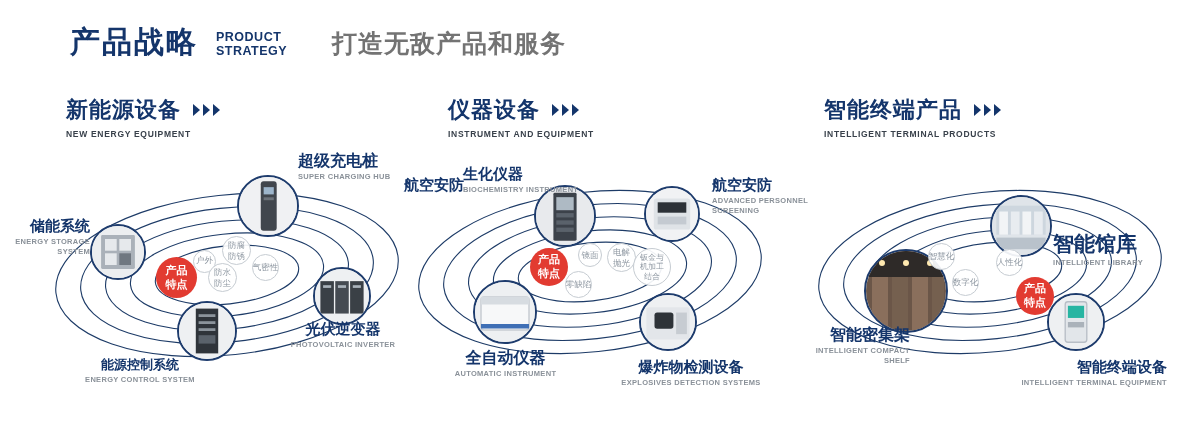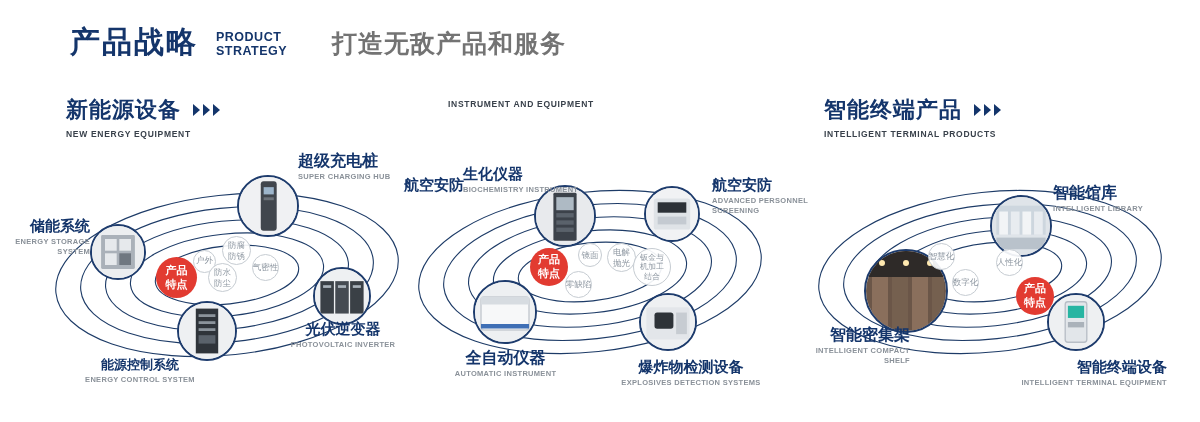--- a/index.html
+++ b/index.html
@@ -139,20 +139,28 @@
       <span style="width:18px;">防腐防锈</span>
     </div>
   <div class="tag" style="left:252px;top:254px;width:27px;height:27px;">
       <span style="white-space:nowrap;">气密性</span>
     </div>
   <div class="tag" style="left:208px;top:263px;width:29px;height:29px;">
       <span style="width:18px;">防水防尘</span>
     </div>
 
   <div class="abs" style="left:448px;top:95px;">
+    <div class="sec-h-row">
+      <span class="cn sec-h-cn">仪器设备</span>
+      <svg class="arrow-svg" width="30" height="12" viewBox="0 0 30 12">
+        <path d="M0 0 L7 6 L0 12 Z" fill="#14356b"></path>
+          <path d="M10 0 L17 6 L10 12 Z" fill="#14356b"></path>
+          <path d="M20 0 L27 6 L20 12 Z" fill="#14356b"></path>
+      </svg>
+    </div>
     <div class="en-sec">INSTRUMENT AND EQUIPMENT</div>
   </div>
 
   <svg class="orbits" style="left:390px;top:172px;" width="400" height="200" viewBox="0 0 400 200">
     <g fill="none" stroke="#1d3b67" stroke-width="1.1" transform="rotate(-6 200 100)">
       <ellipse cx="200" cy="100" rx="172" ry="80"></ellipse>
       <ellipse cx="200" cy="100" rx="147" ry="67"></ellipse>
       <ellipse cx="200" cy="100" rx="122" ry="54"></ellipse>
       <ellipse cx="200" cy="100" rx="97" ry="41"></ellipse>
       <ellipse cx="200" cy="100" rx="72" ry="29"></ellipse>
@@ -279,21 +287,21 @@
   <div class="node" style="left:1047px;top:293px;width:58px;height:58px;">
     <svg viewBox="0 0 40 40">
       <rect width="40" height="40" fill="#eef0f2"></rect>
         <rect x="12" y="5" width="16" height="30" rx="2" fill="#e2e6ea" stroke="#b7bec6"></rect>
       <rect x="14" y="8" width="12" height="9" fill="#27b5a2"></rect>
         <rect x="14" y="20" width="12" height="4" fill="#aab2ba"></rect>
     </svg>
   </div>
 
   <div class="nlabel" style="left:1053px;top:183px;width:130px;">
-    <div class="cn" style="font-size:16px;">智能馆库</div>
+    <div class="cn" style="font-size:21px;margin-top:48px;">智能馆库</div>
     <div class="en-node">INTELLIGENT LIBRARY</div>
   </div>
   <div class="nlabel" style="left:788px;top:325px;width:122px;text-align:right;">
     <div class="cn" style="font-size:16px;">智能密集架</div>
     <div class="en-node">INTELLIGENT COMPACT SHELF</div>
   </div>
   <div class="nlabel" style="left:1002px;top:358px;width:165px;text-align:right;">
     <div class="cn" style="font-size:15px;">智能终端设备</div>
     <div class="en-node">INTELLIGENT TERMINAL EQUIPMENT</div>
   </div>

